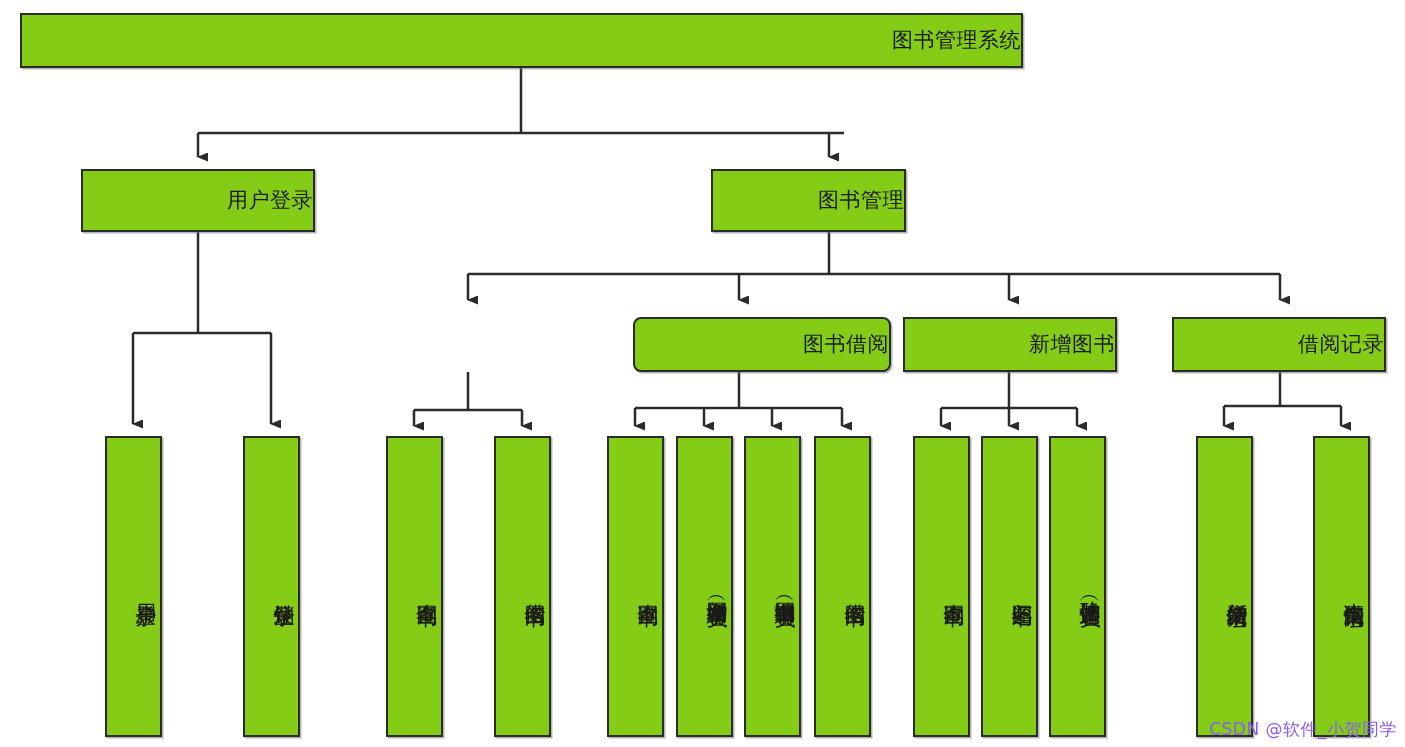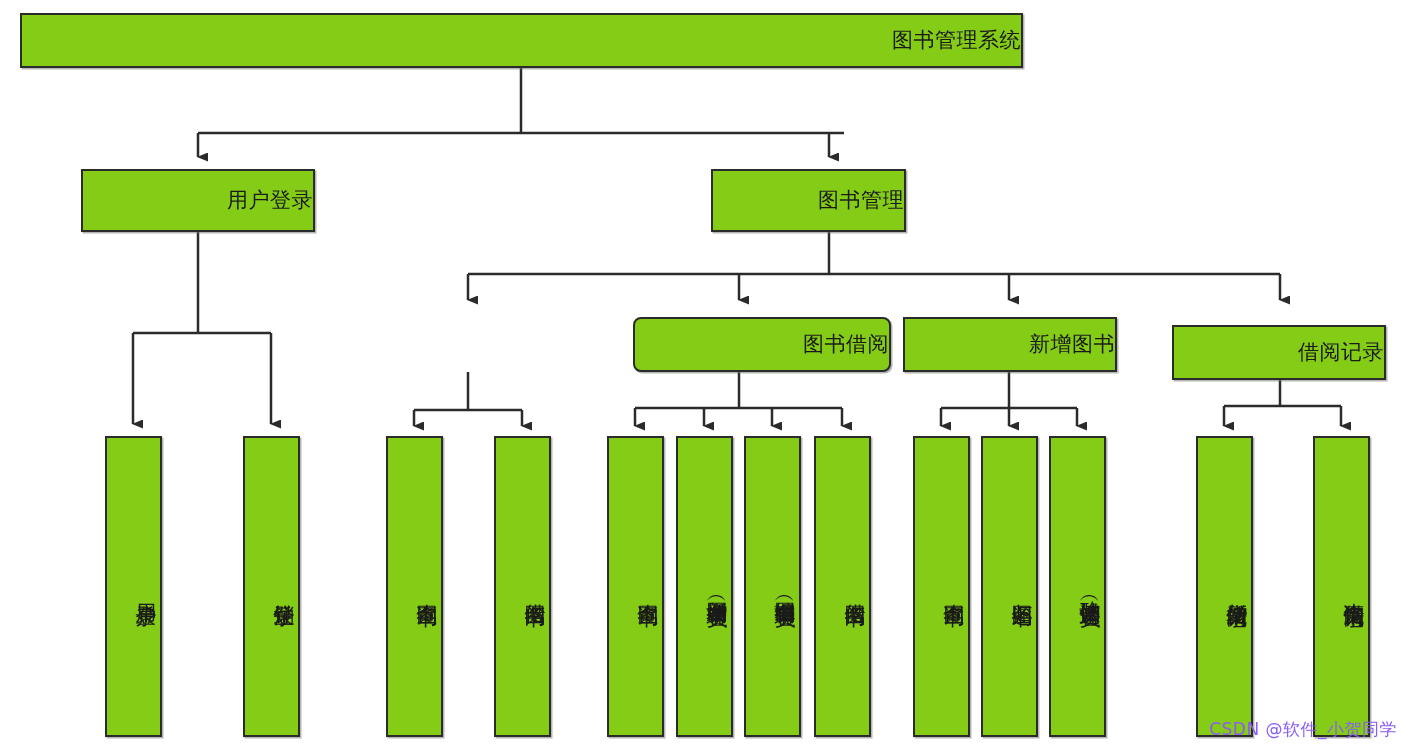--- a/index.html
+++ b/index.html
@@ -135,21 +135,21 @@
   <div class="node-box" style="left:711px; top:169px; width:195px; height:63px;">
     <span class="node-label-h">图书管理</span>
   </div>
 
   <div class="node-box" style="left:633px; top:317px; width:258px; height:55px;border-radius:8px;">
     <span class="node-label-h">图书借阅</span>
   </div>
   <div class="node-box" style="left:903px; top:317px; width:214px; height:55px;">
     <span class="node-label-h">新增图书</span>
   </div>
-  <div class="node-box" style="left:1172px; top:325px; width:214px; height:55px;">
+  <div class="node-box" style="left:1172px; top:317px; width:214px; height:55px;">
     <span class="node-label-h">借阅记录</span>
   </div>
 
   <div class="node-box leaf-box" style="left:105px; top:436px; width:57px; height:301px;">
     <span class="node-label-v">用户登录</span>
   </div>
   <div class="node-box leaf-box" style="left:243px; top:436px; width:57px; height:301px;">
     <span class="node-label-v">注销登录</span>
   </div>
 

